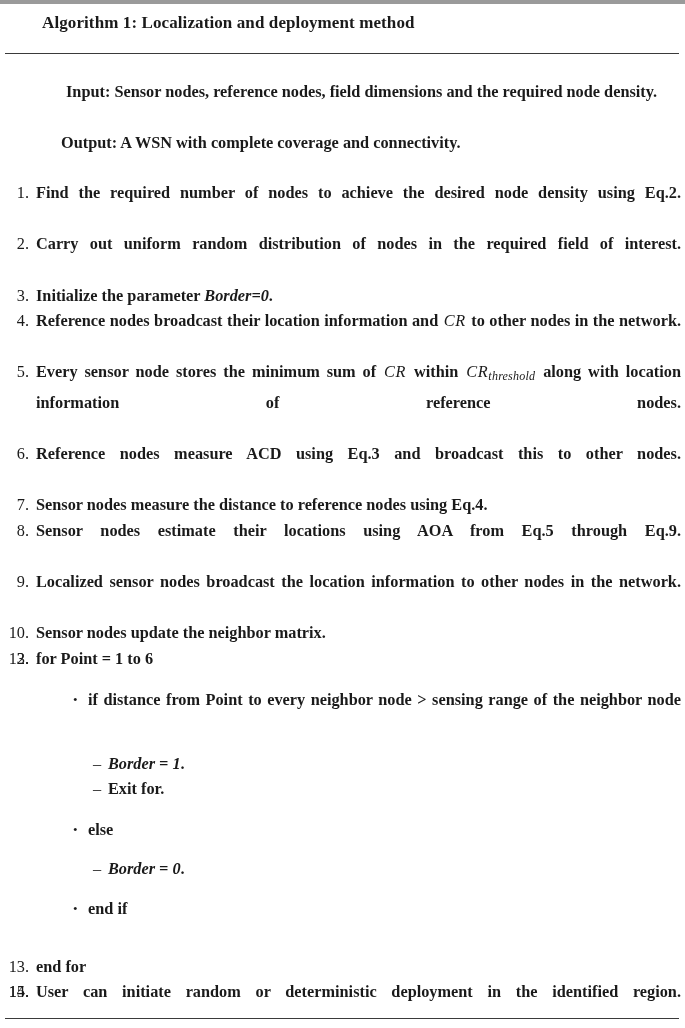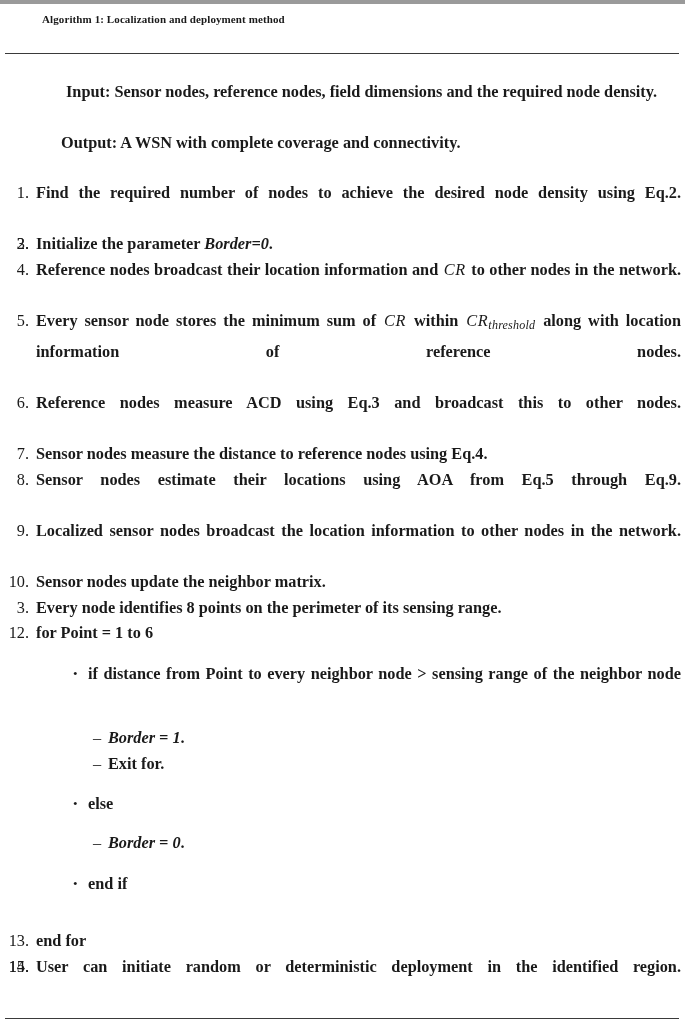--- a/index.html
+++ b/index.html
@@ -33,21 +33,21 @@
     width: 685px;
     height: 4px;
     background: #9a9a9a;
   }
 
   
   .algo-title {
     position: absolute;
     top: 13px;
     left: 42px;
-    font-size: 11px;
+    font-size: 17px;
     font-weight: bold;
     letter-spacing: 0.1px;
     white-space: nowrap;
   }
 
   
   .rule {
     position: absolute;
     left: 5px;
     width: 674px;
@@ -208,21 +208,21 @@
 
     <p class="io-para output nostretch"><span class="nowrapline">Output: A WSN with complete coverage and connectivity.</span></p>
 
     <ol class="steps">
 
       <li>
         <span class="num">1.</span><span class="txt">Find the required number of nodes to achieve the desired node density using Eq.2.</span>
       </li>
 
       <li>
-        <span class="num">2.</span>
+        <span class="num">2.</span><span class="txt">Carry out uniform random distribution of nodes in the required field of interest.</span>
       </li>
 
       <li>
         <span class="num">3.</span><span class="txt nostretch"><span>Initialize the parameter </span><span class="bi">Border=0</span><span>.</span></span>
       </li>
 
       <li>
         <span class="num">4.</span><span class="txt"><span>Reference nodes broadcast their location information and </span><span class="math">CR</span><span> to other nodes in the network.</span></span>
       </li>
 
@@ -244,21 +244,21 @@
 
       <li>
         <span class="num">9.</span><span class="txt">Localized sensor nodes broadcast the location information to other nodes in the network.</span>
       </li>
 
       <li>
         <span class="num">10.</span><span class="txt nostretch">Sensor nodes update the neighbor matrix.</span>
       </li>
 
       <li>
-        <span class="num">3.</span><span class="txt nostretch">Every node identifies 8 points on the perimeter of its sensing range.</span>
+        <span class="num">3.</span>
       </li>
 
       <li class="gap-after">
         <span class="num">12.</span><span class="txt nostretch">for Point = 1 to 6</span>
 
         <ul class="sub">
 
           <li>
             <span class="bullet">•</span><span class="txt">if distance from Point to every neighbor node &gt; sensing range of the neighbor node</span>
 

